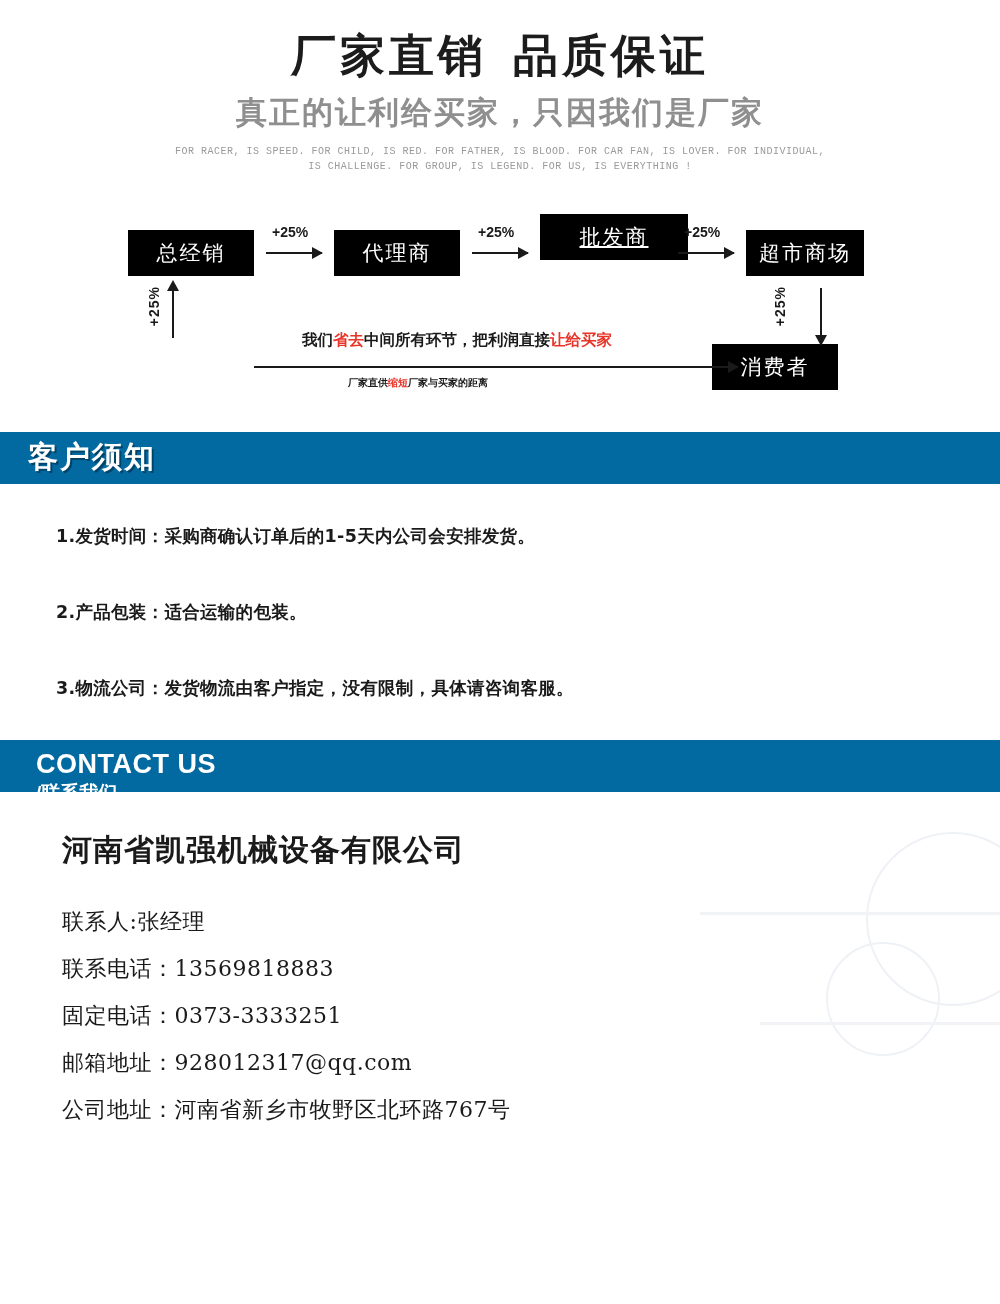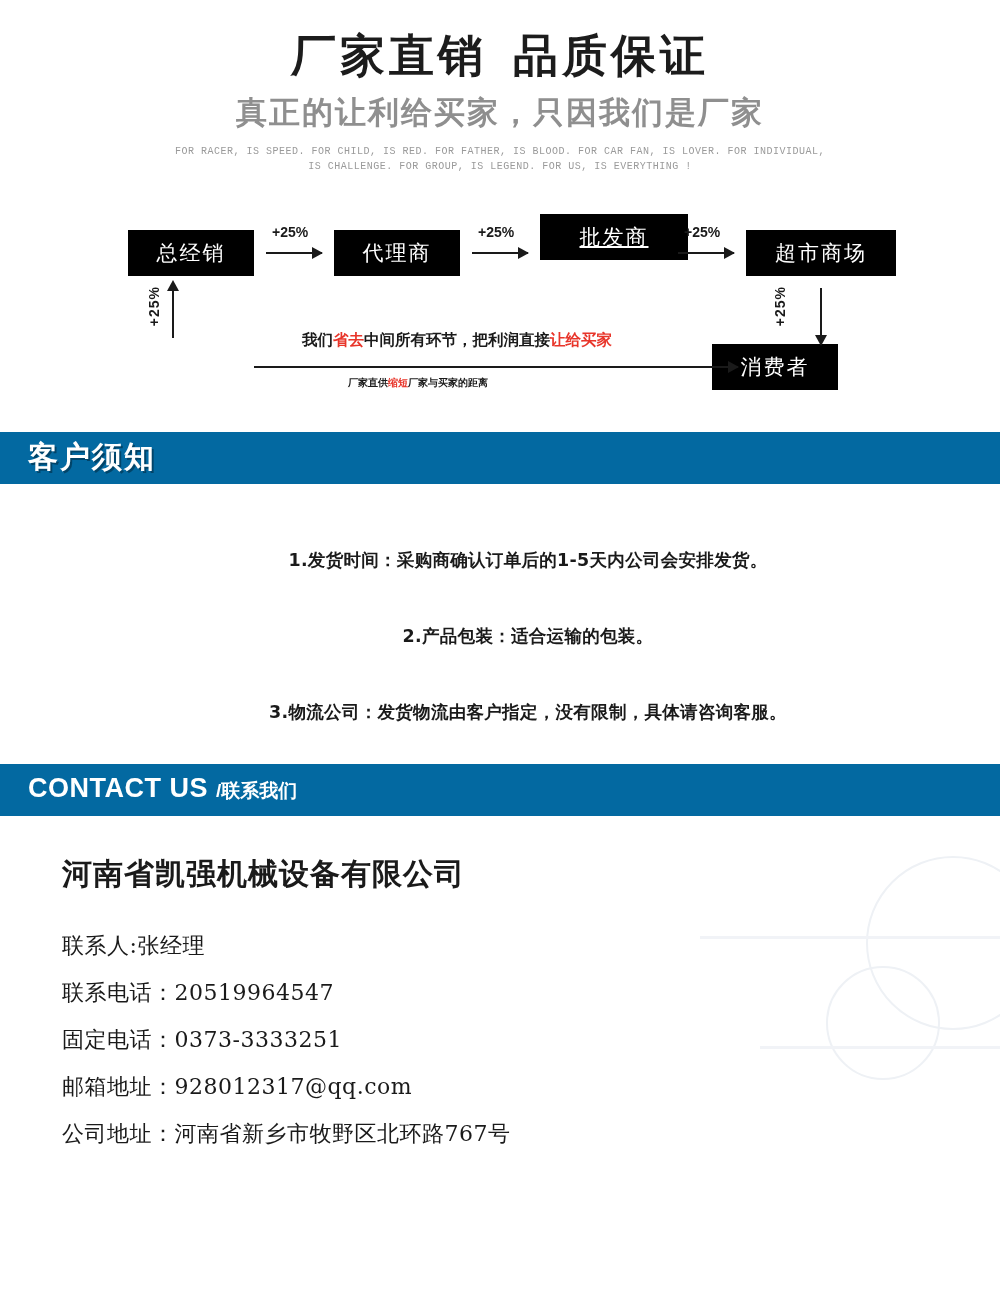--- a/index.html
+++ b/index.html
@@ -146,40 +146,40 @@
     font-family: "DejaVu Sans", sans-serif;
     font-size: 30px;
     font-weight: bold;
     color: #ffffff;
     letter-spacing: 2px;
     text-shadow: 2px 2px 0 rgba(0,0,0,0.35);
   }
   .bar-contact {
     align-items: baseline;
     padding-top: 9px;
+    flex-direction: column;
   }
   .contact-en {
     font-family: "Liberation Sans", sans-serif;
     font-size: 27px;
     font-weight: bold;
     color: #ffffff;
     letter-spacing: 0.5px;
   }
   .contact-cn {
     font-family: Liberation Sans, sans-serif;
     font-size: 19px;
     font-weight: bold;
     color: #ffffff;
     margin-left: 8px;
   }
 
   
   .notice {
-    padding: 64px 0 40px 56px;
-    text-align: center;
+    padding: 40px 0 40px 56px;
   }
   .notice-item {
     font-family: "DejaVu Sans", sans-serif;
     font-size: 17.5px;
     font-weight: bold;
     color: #1a1a1a;
     margin-bottom: 52px;
     letter-spacing: 0.3px;
   }
   .notice-item:last-child { margin-bottom: 0; }
@@ -231,21 +231,21 @@
     <div>FOR RACER, IS SPEED. FOR CHILD, IS RED. FOR FATHER, IS BLOOD. FOR CAR FAN, IS LOVER. FOR INDIVIDUAL,</div>
     <div>IS CHALLENGE. FOR GROUP, IS LEGEND. FOR US, IS EVERYTHING !</div>
   </div>
 </div>
 
 <div class="flow">
 
   <div class="node" style="left:128px; top:28px; width:126px;">总经销</div>
   <div class="node" style="left:334px; top:28px; width:126px;">代理商</div>
   <div class="node" style="left:540px; top:12px; width:148px;text-decoration:underline;">批发商</div>
-  <div class="node" style="left:746px; top:28px; width:150px;">超市商场</div>
+  <div class="node" style="left:746px; top:28px; width:118px;">超市商场</div>
 
   <div class="node" style="left:712px; top:142px; width:126px;">消费者</div>
 
   <div class="arrow-h" style="left:266px; top:50px; width:56px;"></div>
   <div class="arrow-h" style="left:472px; top:50px; width:56px;"></div>
   <div class="arrow-h" style="left:678px; top:50px; width:56px;"></div>
 
   <div class="pct" style="left:272px; top:22px;">+25%</div>
   <div class="pct" style="left:478px; top:22px;">+25%</div>
   <div class="pct" style="left:684px; top:22px;">+25%</div>
@@ -283,17 +283,17 @@
 
 <div class="contact-body">
 
   <div class="wm" style="right:-40px; top:40px; width:170px; height:170px;"></div>
   <div class="wm" style="right:60px; top:150px; width:110px; height:110px;"></div>
   <div class="wm-line" style="right:0px; top:120px; width:300px; height:3px;"></div>
   <div class="wm-line" style="right:0px; top:230px; width:240px; height:3px;"></div>
 
   <div class="company-name">河南省凯强机械设备有限公司</div>
   <div class="contact-line">联系人:张经理</div>
-  <div class="contact-line">联系电话：20519964547</div>
+  <div class="contact-line">联系电话：13569818883</div>
   <div class="contact-line">固定电话：0373-3333251</div>
   <div class="contact-line">邮箱地址：928012317@qq.com</div>
   <div class="contact-line">公司地址：河南省新乡市牧野区北环路767号</div>
 </div>
 
 </body></html>

